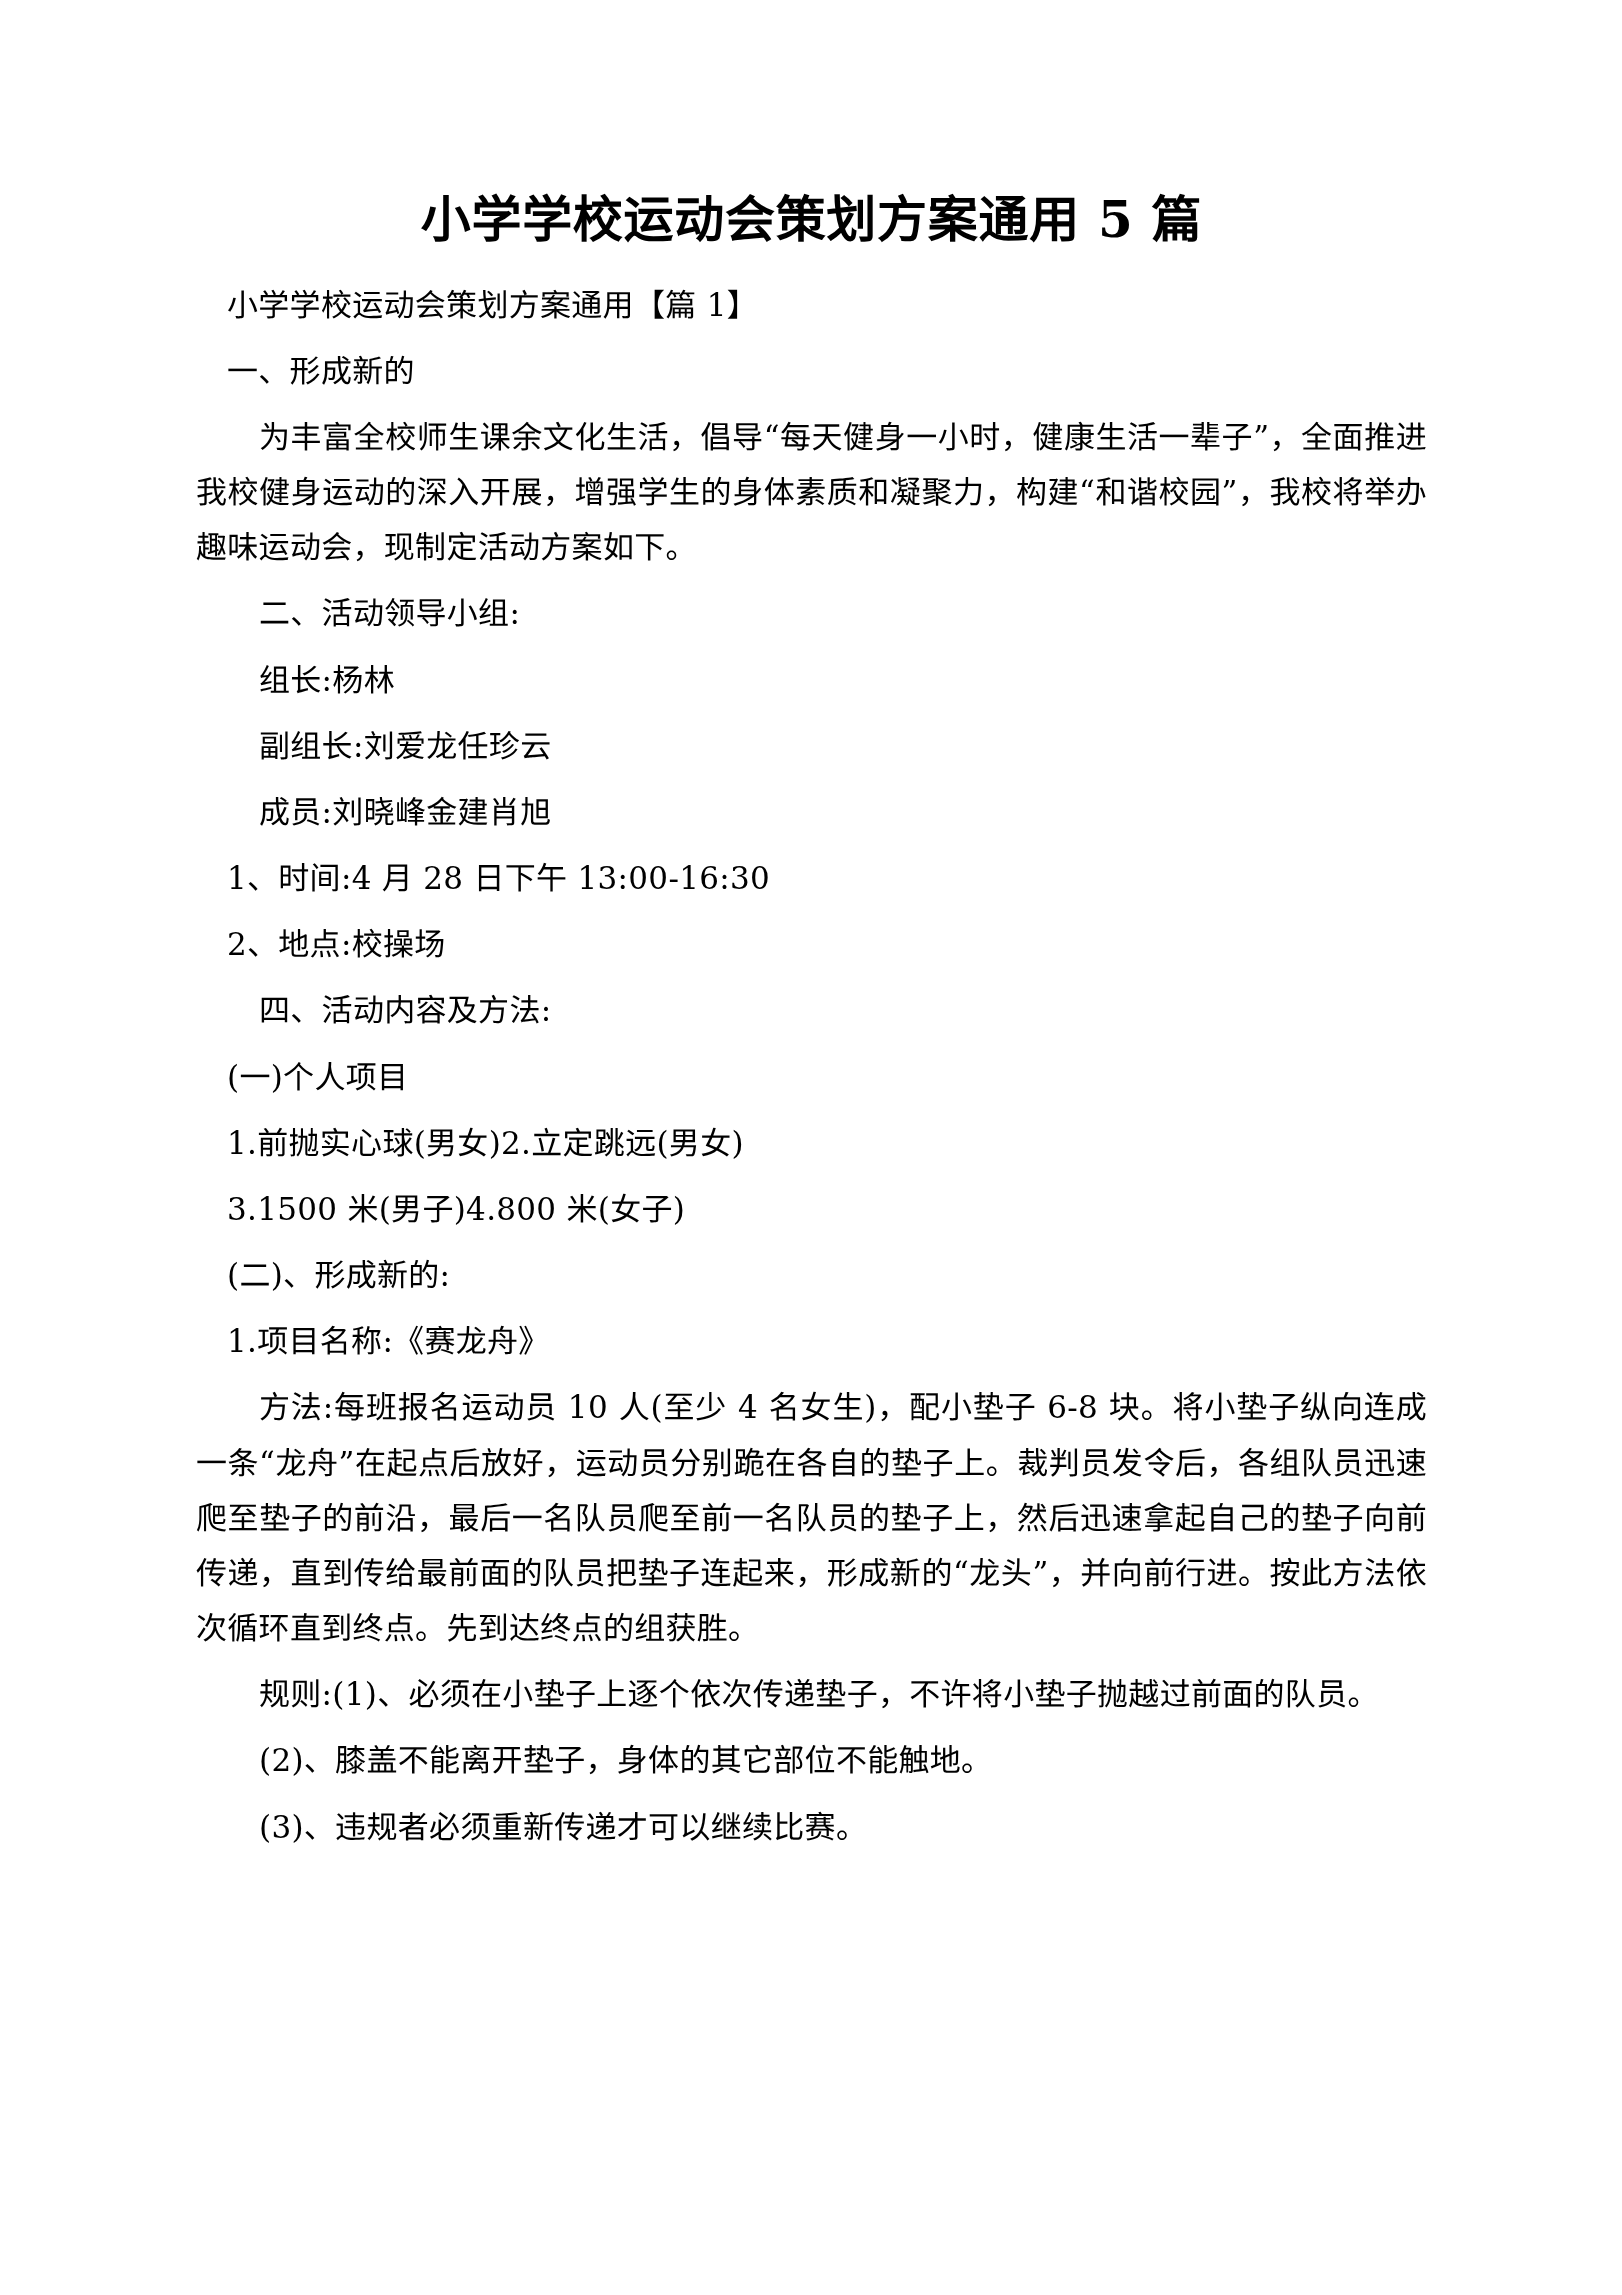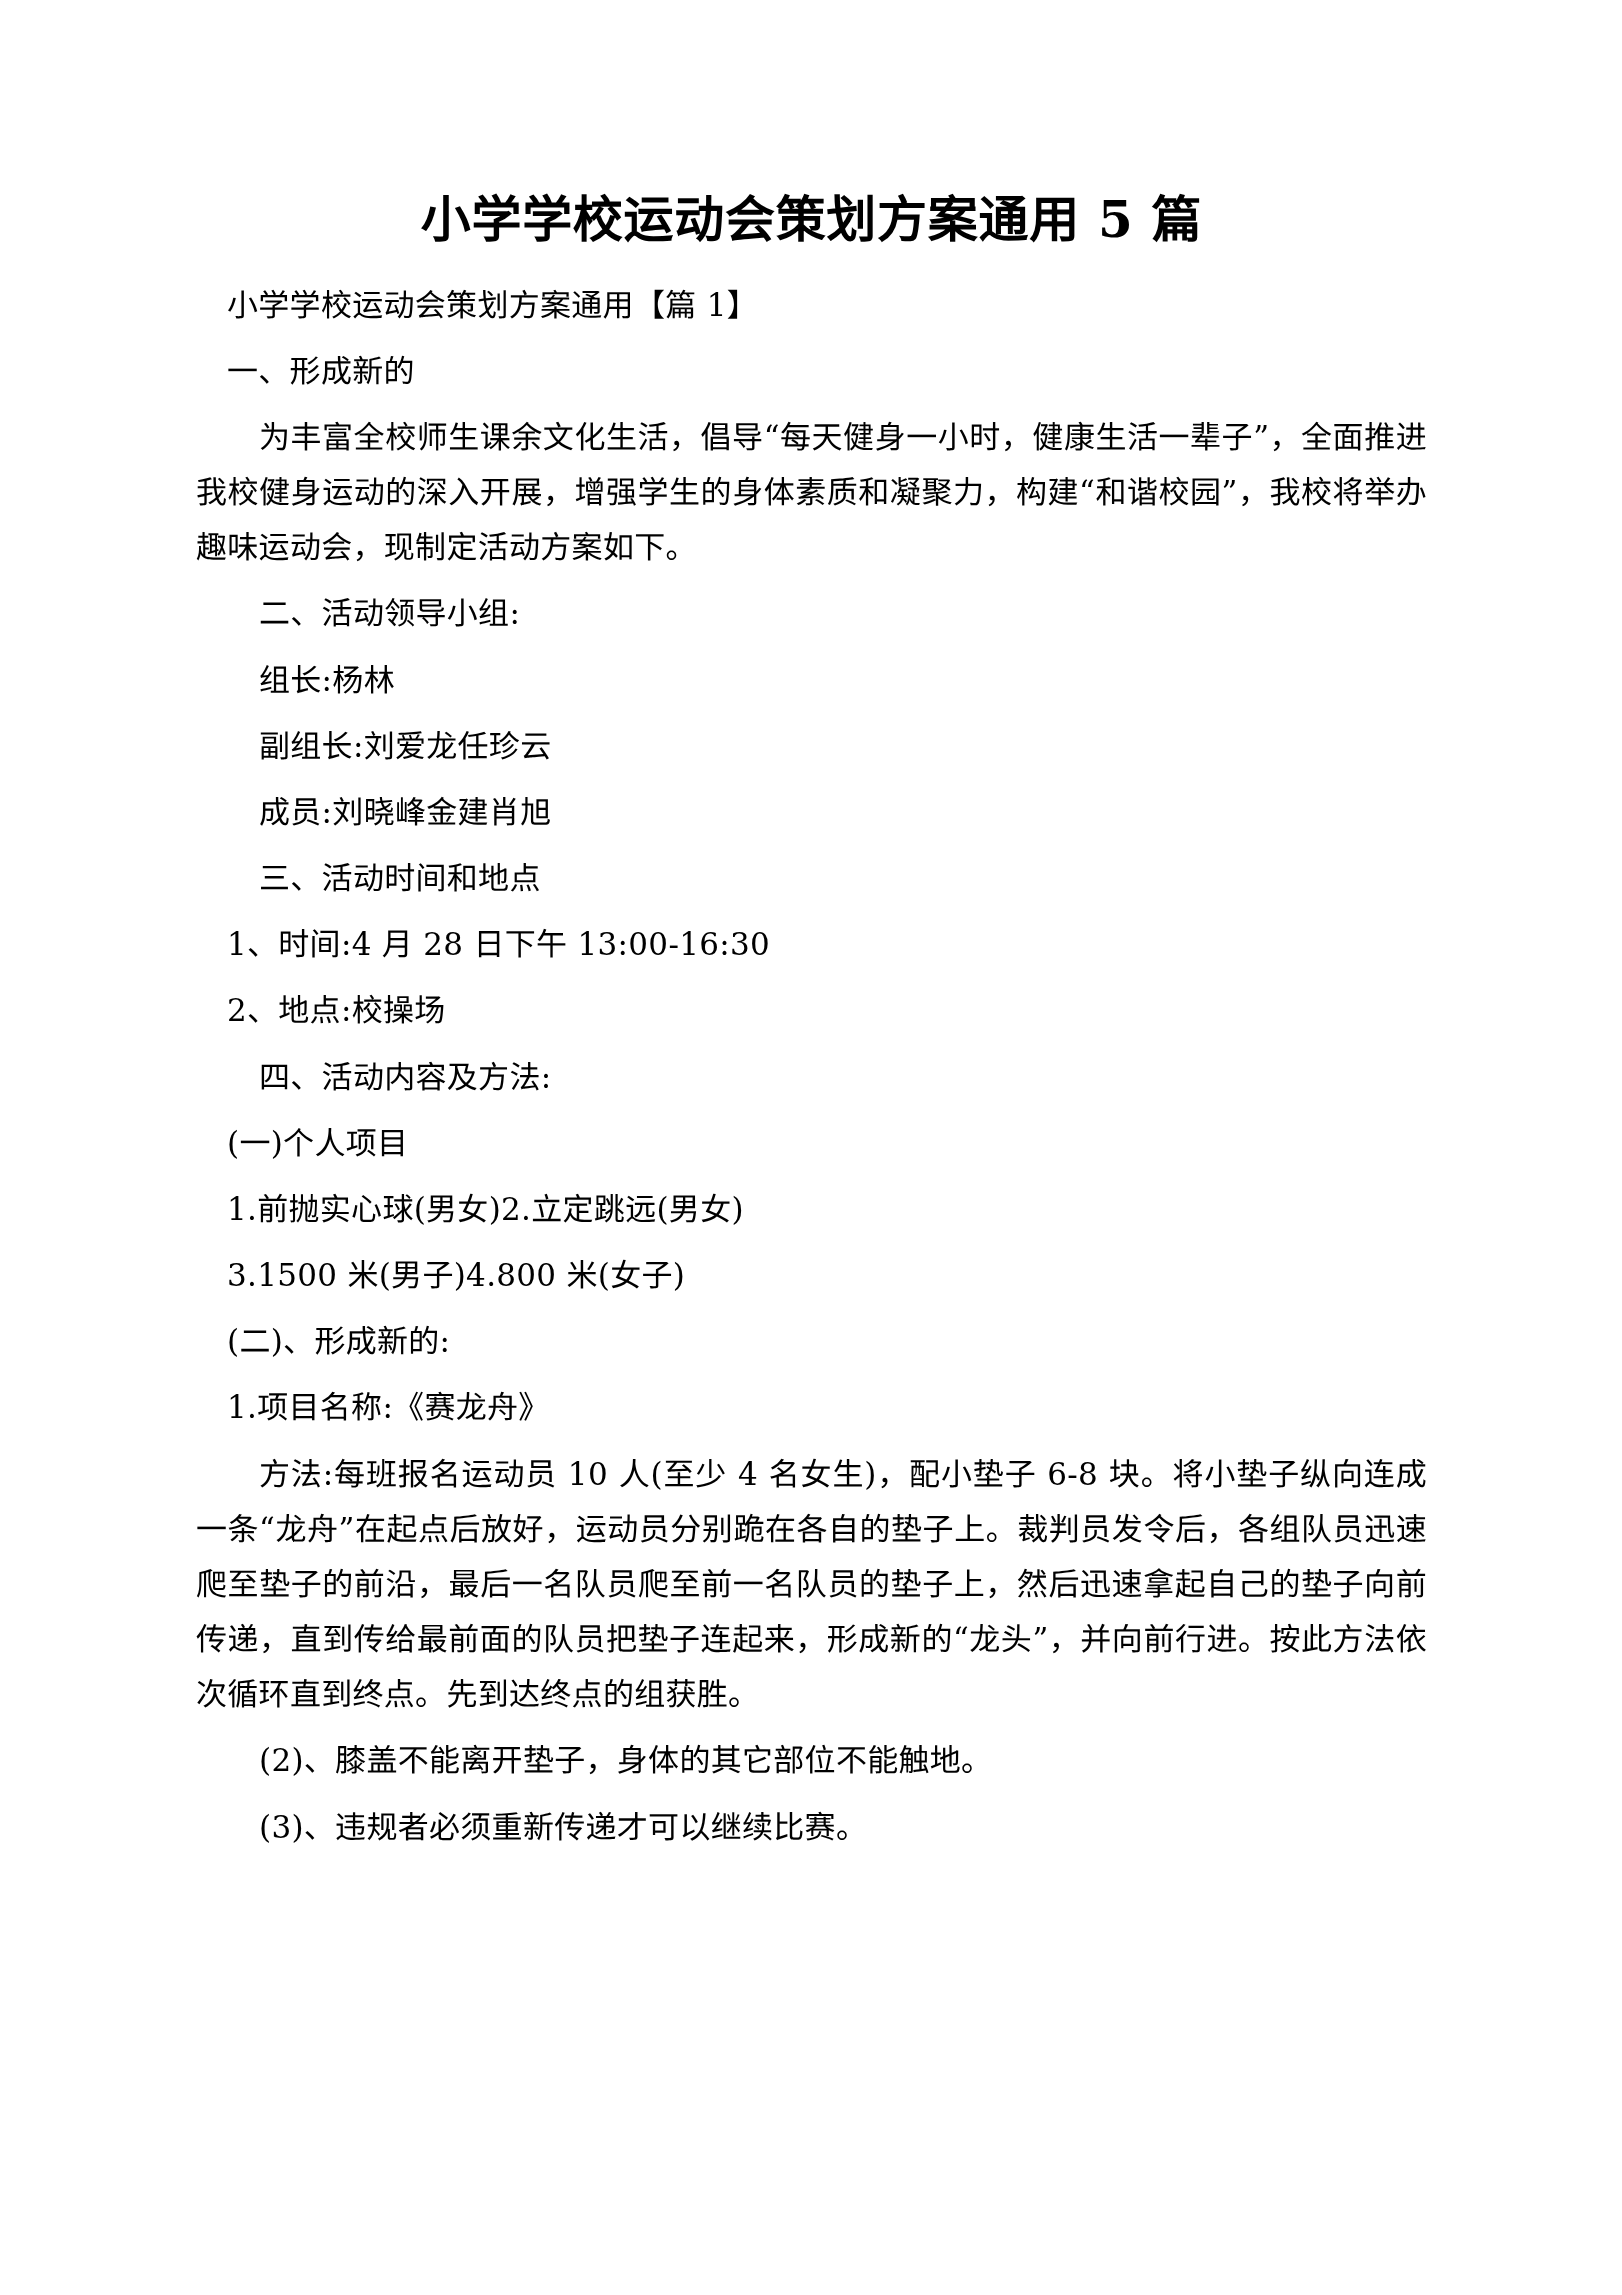--- a/index.html
+++ b/index.html
@@ -54,27 +54,27 @@
 <div class="page">
   <h1 class="doc-title">小学学校运动会策划方案通用 5 篇</h1>
   <div class="body-text">
     <p class="para indent-1">小学学校运动会策划方案通用【篇 1】</p>
     <p class="para indent-1">一、形成新的</p>
     <p class="para indent-2">为丰富全校师生课余文化生活，倡导“每天健身一小时，健康生活一辈子”，全面推进我校健身运动的深入开展，增强学生的身体素质和凝聚力，构建“和谐校园”，我校将举办趣味运动会，现制定活动方案如下。</p>
     <p class="para indent-2">二、活动领导小组:</p>
     <p class="para indent-2">组长:杨林</p>
     <p class="para indent-2">副组长:刘爱龙任珍云</p>
     <p class="para indent-2">成员:刘晓峰金建肖旭</p>
-    <p class="para indent-2">三、活动时间和地点</p>
     <p class="para indent-1">1、时间:4 月 28 日下午 13:00-16:30</p>
     <p class="para indent-1">2、地点:校操场</p>
     <p class="para indent-2">四、活动内容及方法:</p>
     <p class="para indent-1">(一)个人项目</p>
     <p class="para indent-1">1.前抛实心球(男女)2.立定跳远(男女)</p>
     <p class="para indent-1">3.1500 米(男子)4.800 米(女子)</p>
     <p class="para indent-1">(二)、形成新的:</p>
     <p class="para indent-1">1.项目名称:《赛龙舟》</p>
     <p class="para indent-2">方法:每班报名运动员 10 人(至少 4 名女生)，配小垫子 6-8 块。将小垫子纵向连成一条“龙舟”在起点后放好，运动员分别跪在各自的垫子上。裁判员发令后，各组队员迅速爬至垫子的前沿，最后一名队员爬至前一名队员的垫子上，然后迅速拿起自己的垫子向前传递，直到传给最前面的队员把垫子连起来，形成新的“龙头”，并向前行进。按此方法依次循环直到终点。先到达终点的组获胜。</p>
+    <p class="para indent-2">规则:(1)、必须在小垫子上逐个依次传递垫子，不许将小垫子抛越过前面的队员。</p>
     <p class="para indent-2">(2)、膝盖不能离开垫子，身体的其它部位不能触地。</p>
     <p class="para indent-2">(3)、违规者必须重新传递才可以继续比赛。</p>
   </div>
 </div>
 
 
 </body></html>

